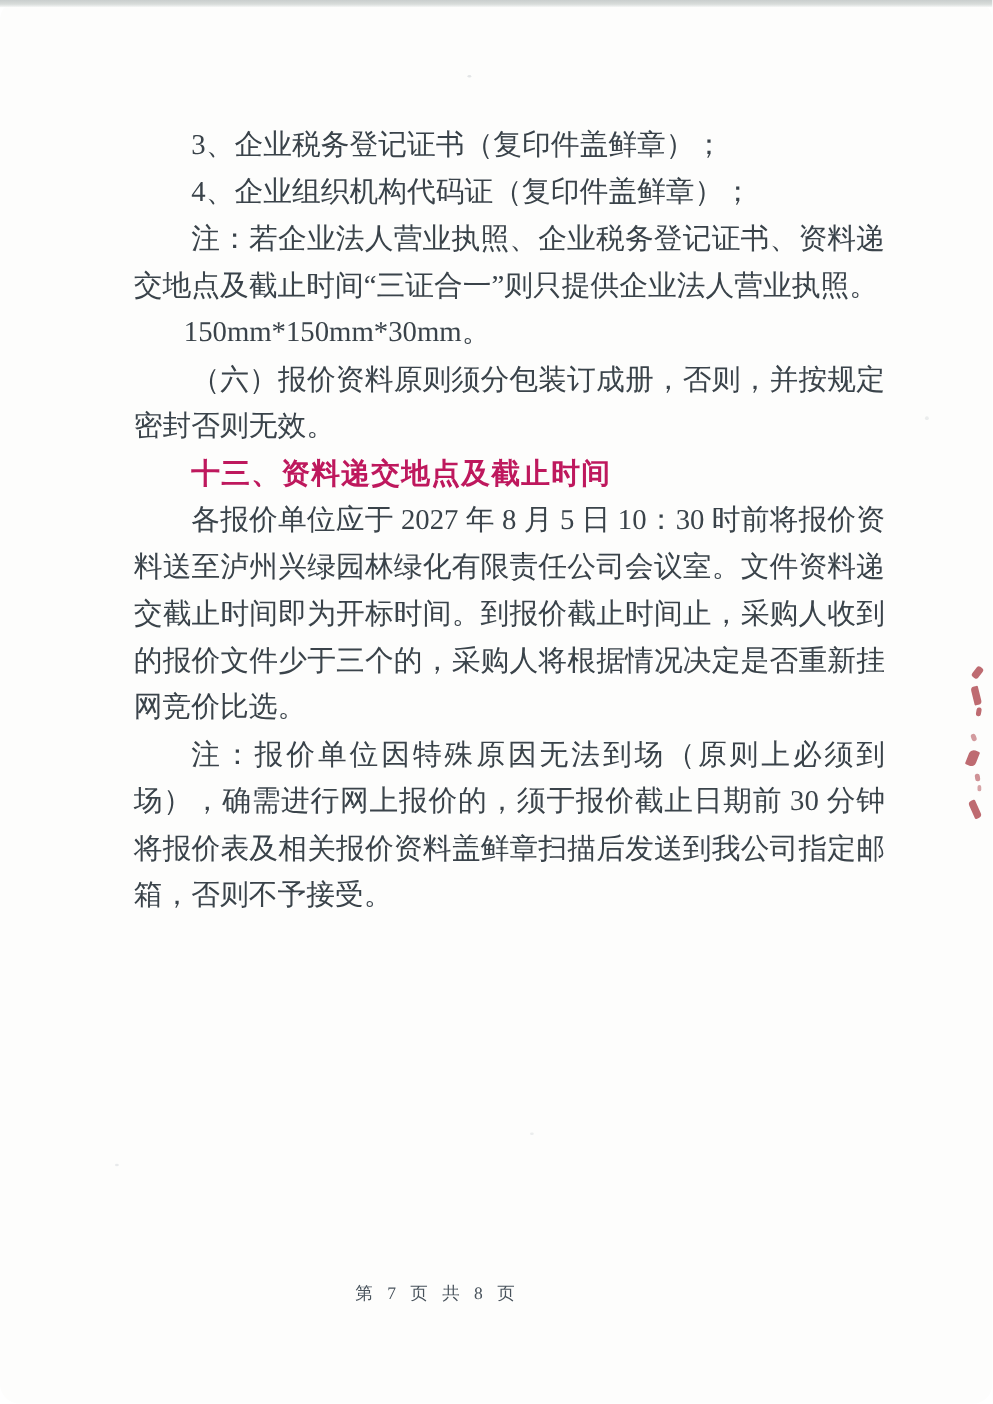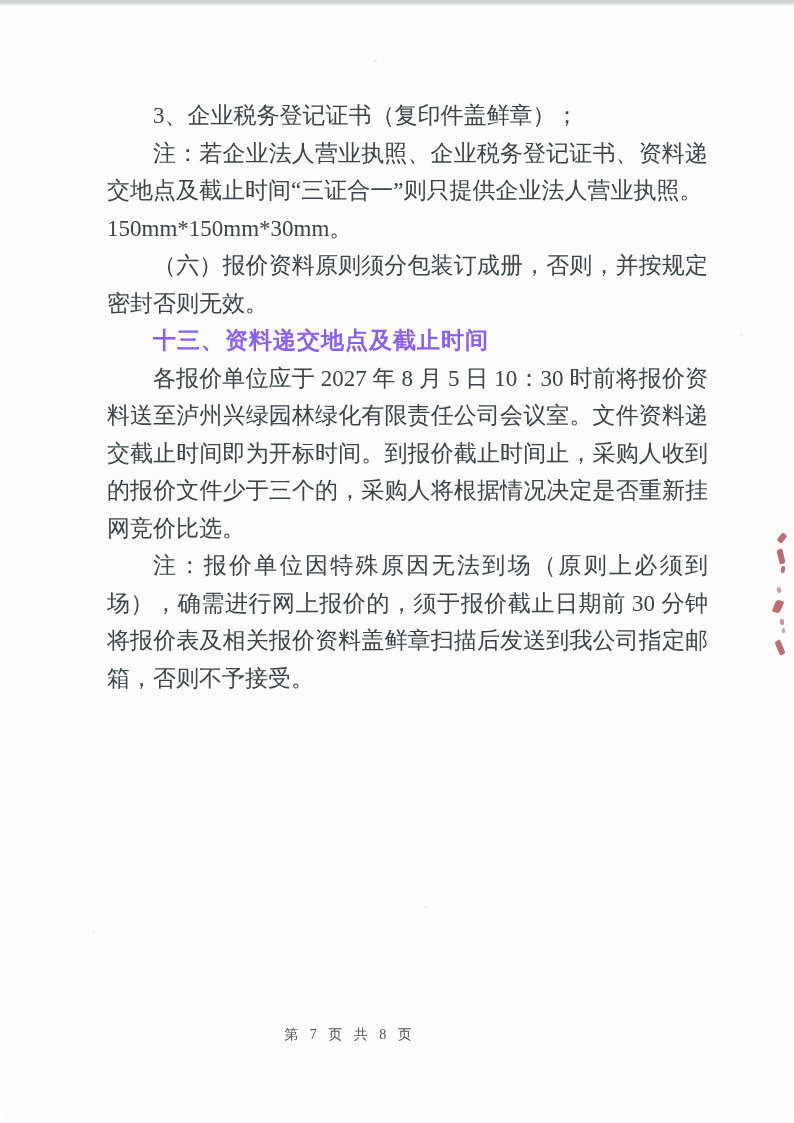--- a/index.html
+++ b/index.html
@@ -25,26 +25,26 @@
     position: absolute;
     left: 107px; top: 97px;
     width: 601px;
     font-size: 23px;
     line-height: 37.5px;
     color: #3a434a;
     text-align: justify;
     text-justify: inter-character;
   }
   .para { margin: 0; text-indent: 2em; }
-  .para.plain { text-indent: 0; font-family: "Liberation Serif", "DejaVu Serif", serif; }
+  .para.plain { text-indent: 0; font-family: "Liberation Serif", "DejaVu Serif", serif; margin-left: 40px; }
   .para.bold { font-weight: 700; color: #323b42; }
   .para.heading {
     font-weight: 700;
     font-family: "Liberation Sans", "DejaVu Sans", sans-serif;
-    color: #8b5cf6;
+    color: #be185d;
     text-align: left;
     letter-spacing: 1px;
   }
   .footer {
     position: absolute;
     left: 0; top: 1026px; width: 700px;
     text-align: center;
     font-size: 14px;
     letter-spacing: 4px;
     color: #49535c;
@@ -74,20 +74,21 @@
 </style>
 </head>
 <body>
 
 <div class="page">
 
   <div class="scan-edge-top"></div>
 
   <div class="content">
     <p class="para">3、企业税务登记证书（复印件盖鲜章）；</p>
+    <p class="para">4、企业组织机构代码证（复印件盖鲜章）；</p>
     <p class="para">注：若企业法人营业执照、企业税务登记证书、资料递交地点及截止时间“三证合一”则只提供企业法人营业执照。</p>
     <p class="para plain">150mm*150mm*30mm。</p>
     <p class="para">（六）报价资料原则须分包装订成册，否则，并按规定密封否则无效。</p>
     <p class="para heading">十三、资料递交地点及截止时间</p>
     <p class="para">各报价单位应于 2027 年 8 月 5 日 10：30 时前将报价资料送至泸州兴绿园林绿化有限责任公司会议室。文件资料递交截止时间即为开标时间。到报价截止时间止，采购人收到的报价文件少于三个的，采购人将根据情况决定是否重新挂网竞价比选。</p>
     <p class="para">注：报价单位因特殊原因无法到场（原则上必须到场），确需进行网上报价的，须于报价截止日期前 30 分钟将报价表及相关报价资料盖鲜章扫描后发送到我公司指定邮箱，否则不予接受。</p>
   </div>
 
   <div class="seal-fragments">
     <span class="seal-bit b1"></span>

